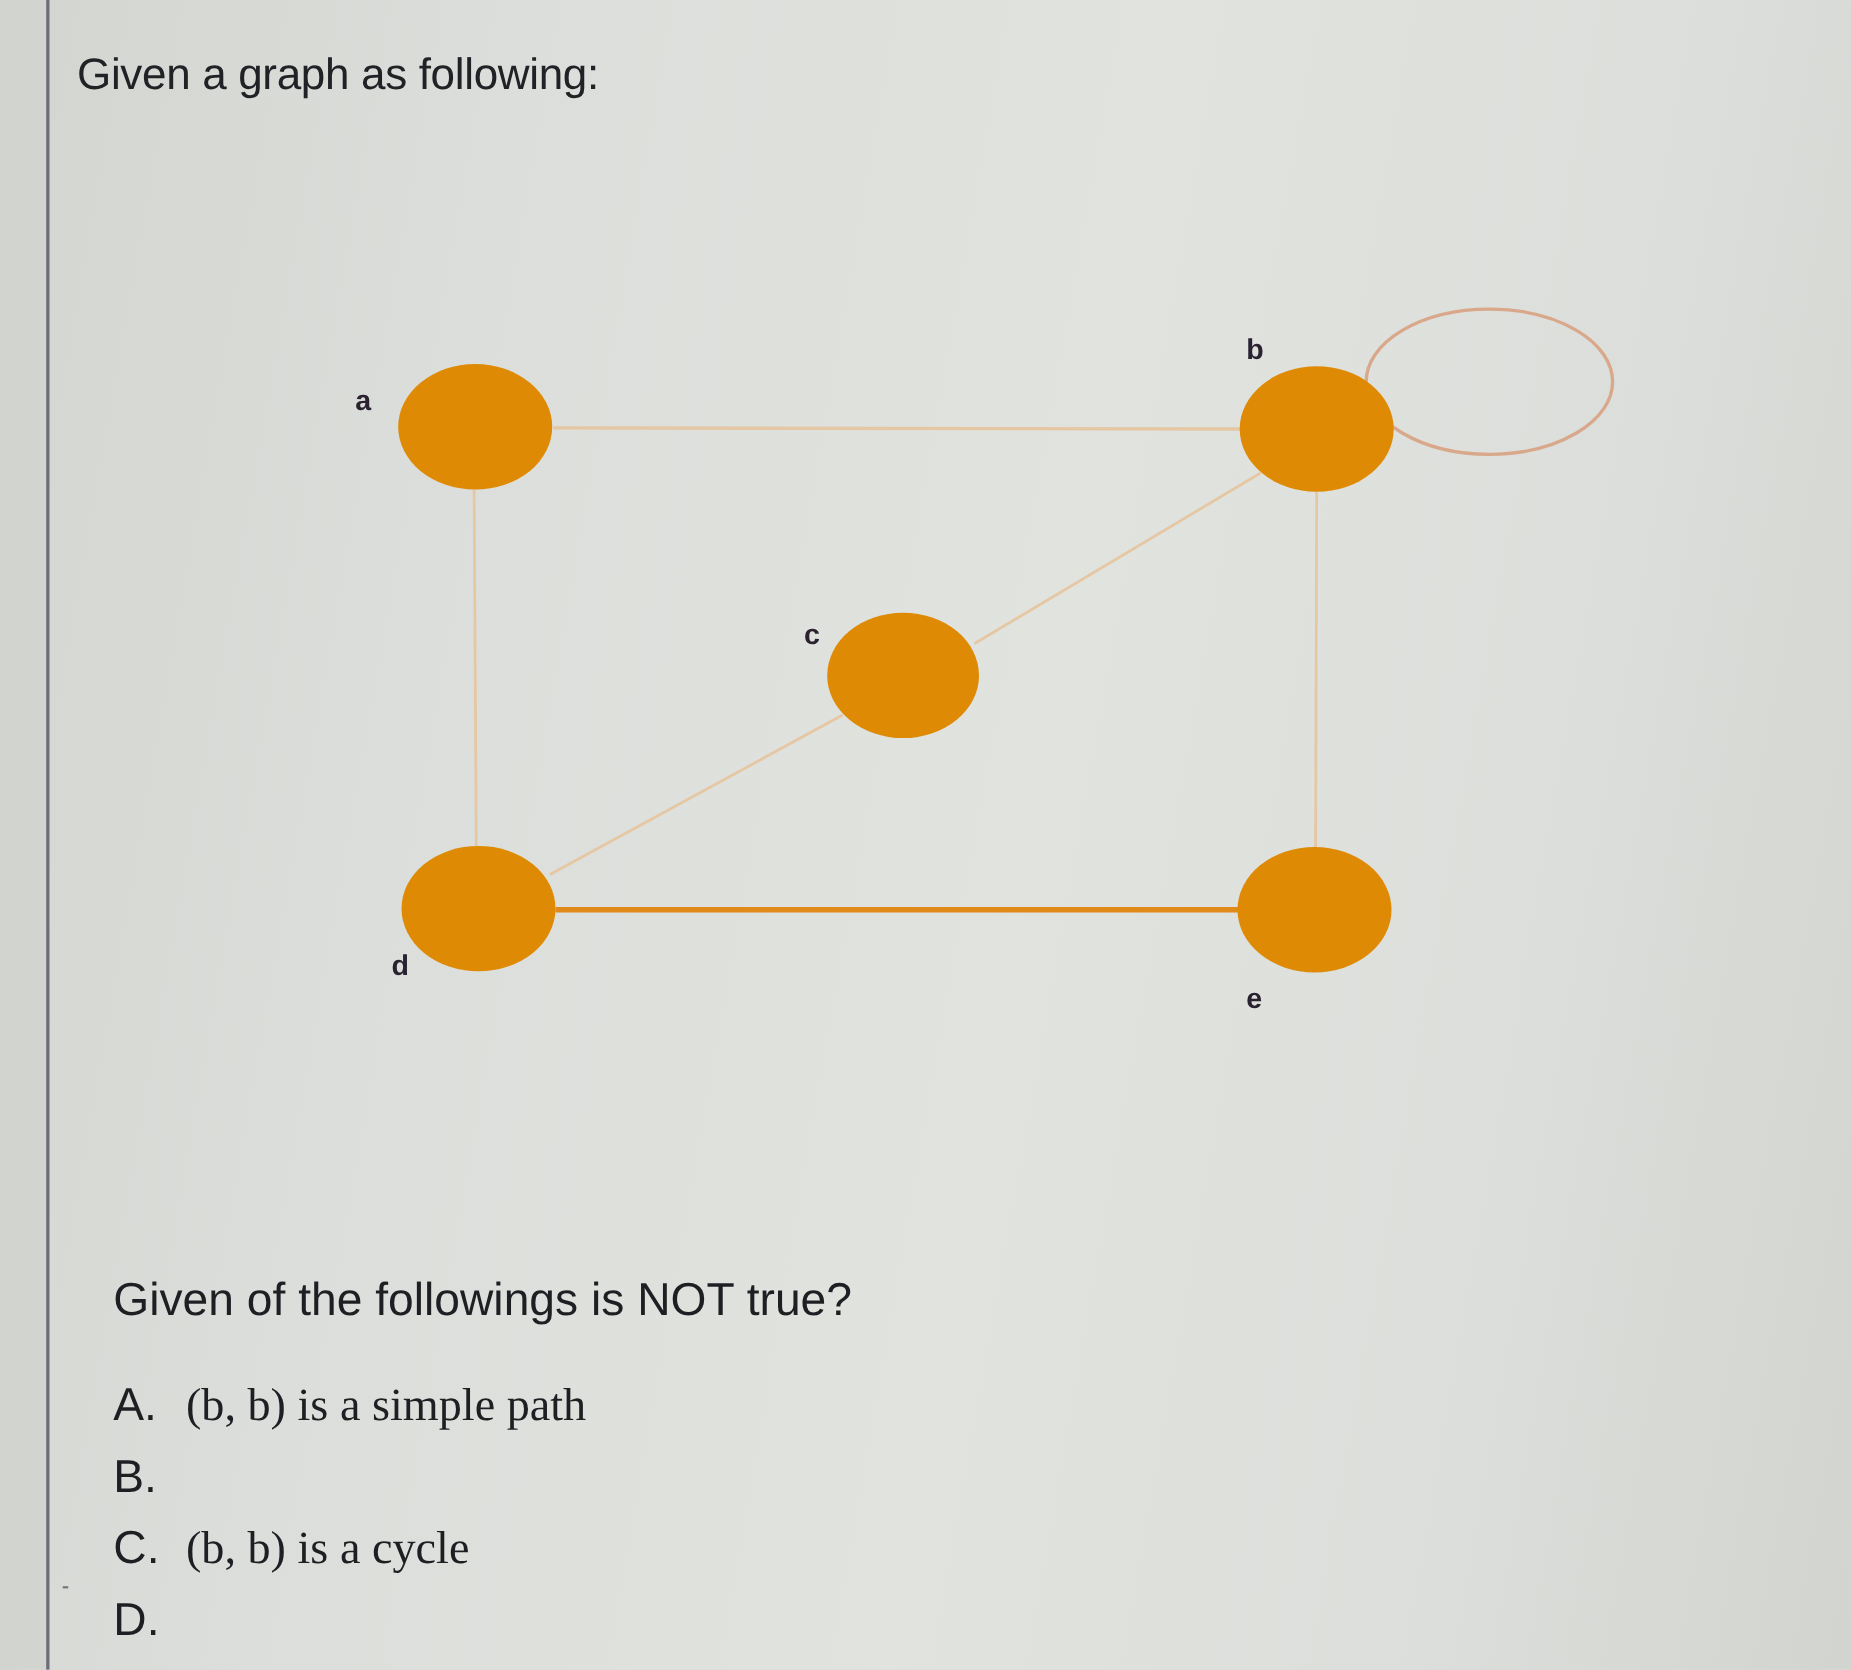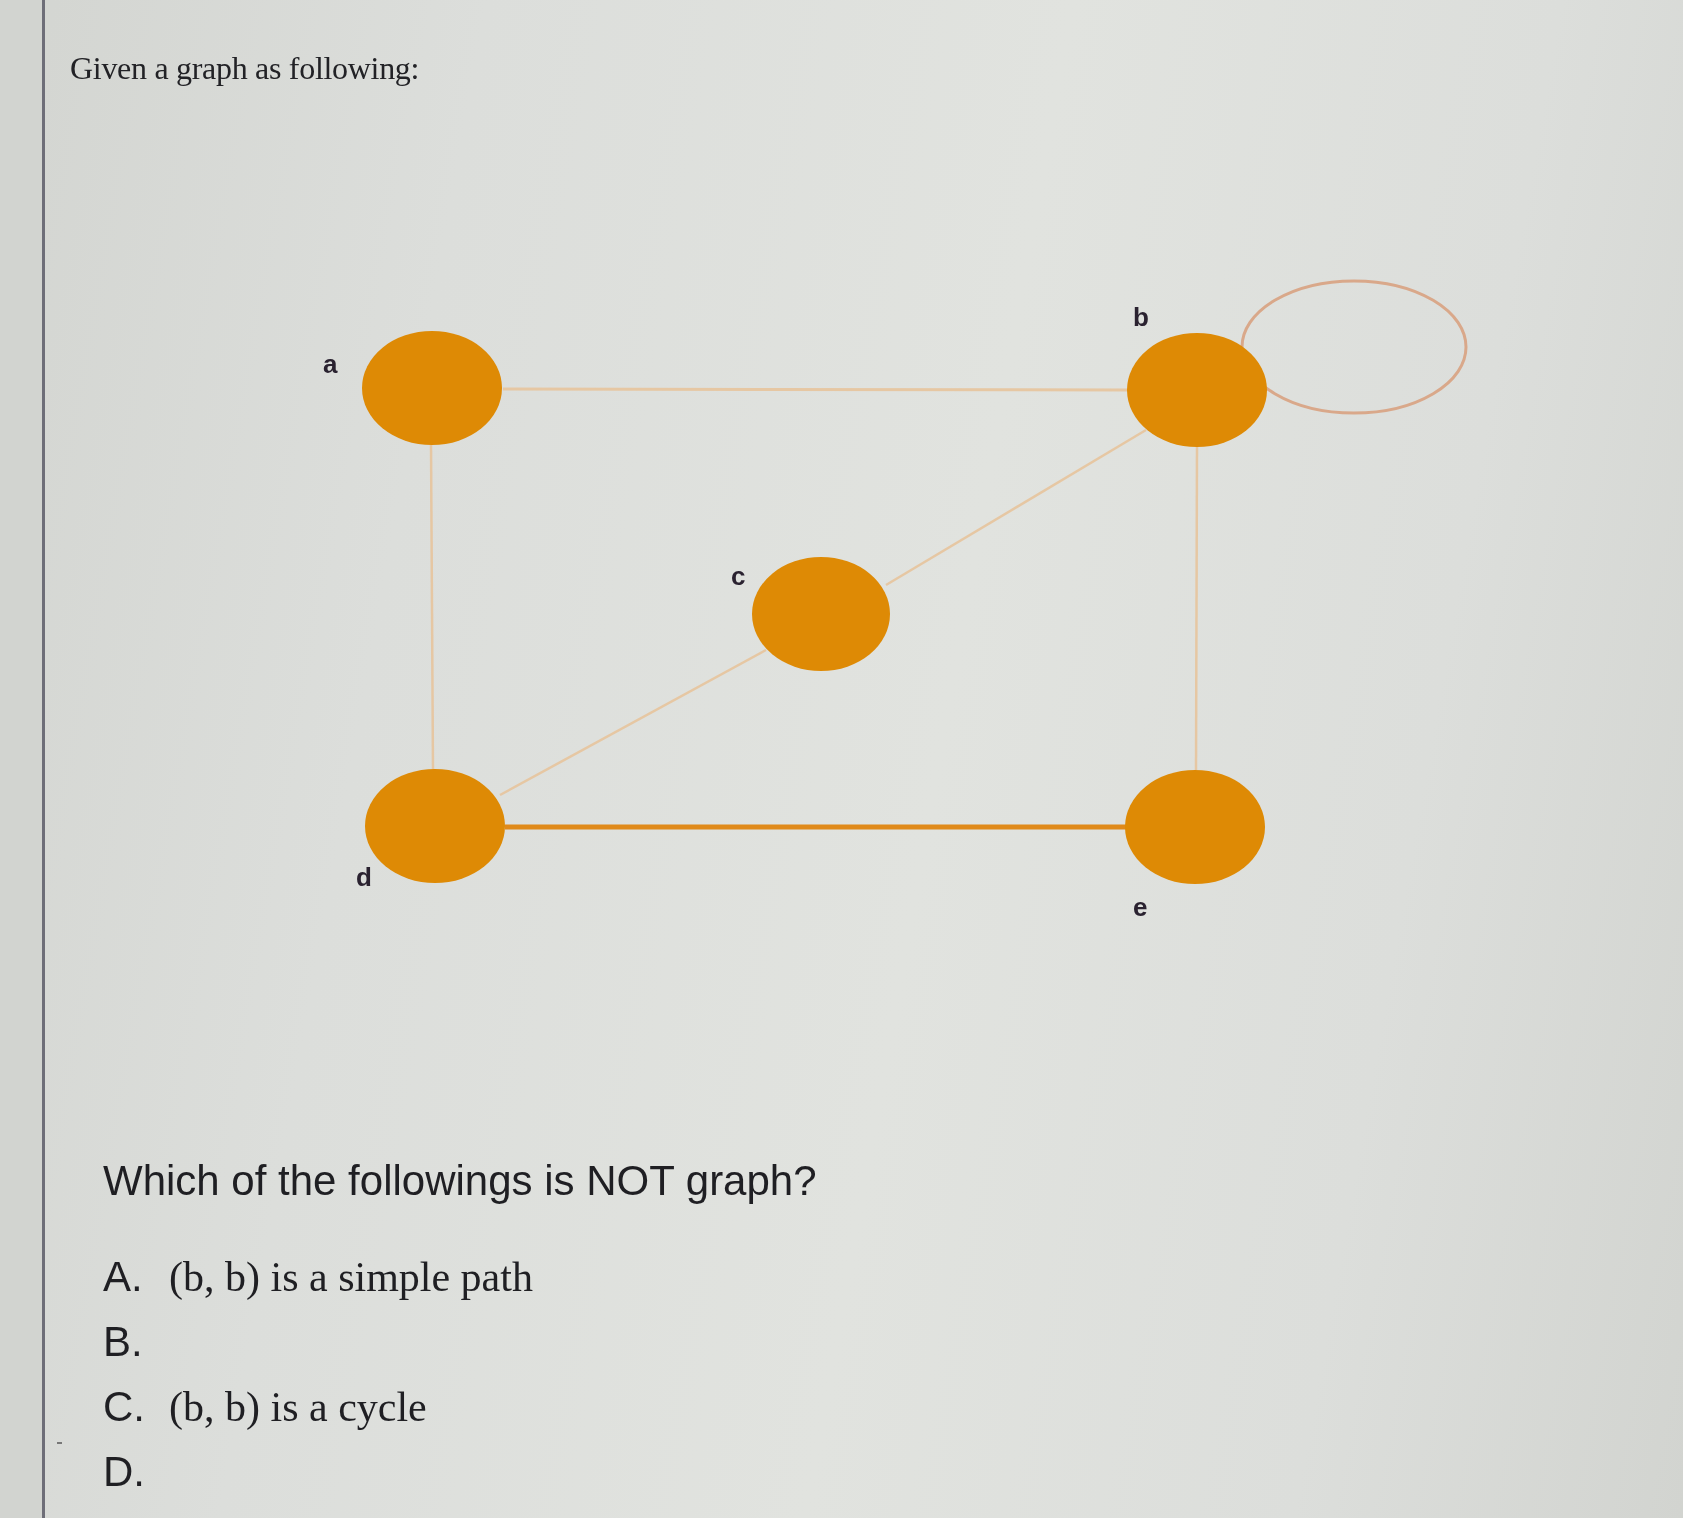--- a/index.html
+++ b/index.html
@@ -17,23 +17,22 @@
   .left-gutter {
     position: absolute; left: 0; top: 0; width: 43px; height: 1518px;
     background: #d2d4d0;
   }
   .left-rule {
     position: absolute; left: 42px; top: 0; width: 3px; height: 1518px;
     background: #6e6e78;
   }
   .question-title {
     position: absolute; left: 70px; top: 42px;
-    font-size: 32px; line-height: 52px; letter-spacing: -0.3px;
+    font-size: 40px; line-height: 52px; letter-spacing: -0.3px;
     color: #222226;
-    font-family: Liberation Serif, serif;
   }
   .graph {
     position: absolute; left: 0; top: 0; width: 1683px; height: 1000px;
   }
   .node-label {
     position: absolute; font-family: "Liberation Sans", sans-serif; font-weight: bold;
     font-size: 26px; color: #2a2230; line-height: 26px;
   }
   .prompt {
     position: absolute; left: 103px; top: 1156px;
@@ -77,21 +76,21 @@
     <ellipse cx="435" cy="826" rx="70" ry="57" fill="#de8a05"></ellipse>
     <ellipse cx="1195" cy="827" rx="70" ry="57" fill="#de8a05"></ellipse>
   </svg>
   <span class="node-label" style="left:323px; top:351px;">a</span>
   <span class="node-label" style="left:1133px; top:304px;">b</span>
   <span class="node-label" style="left:731px; top:563px;">c</span>
   <span class="node-label" style="left:356px; top:864px;">d</span>
   <span class="node-label" style="left:1133px; top:894px;">e</span>
 </div>
 
-<div class="prompt">Which of the followings is NOT graph?</div>
+<div class="prompt">Given of the followings is NOT true?</div>
 
 <div class="options">
   <div class="option">
     <span class="option-letter">A.</span>
     <span class="option-text">(b, b) is a simple path</span>
   </div>
   <div class="option">
     <span class="option-letter">B.</span>
   </div>
   <div class="option">

